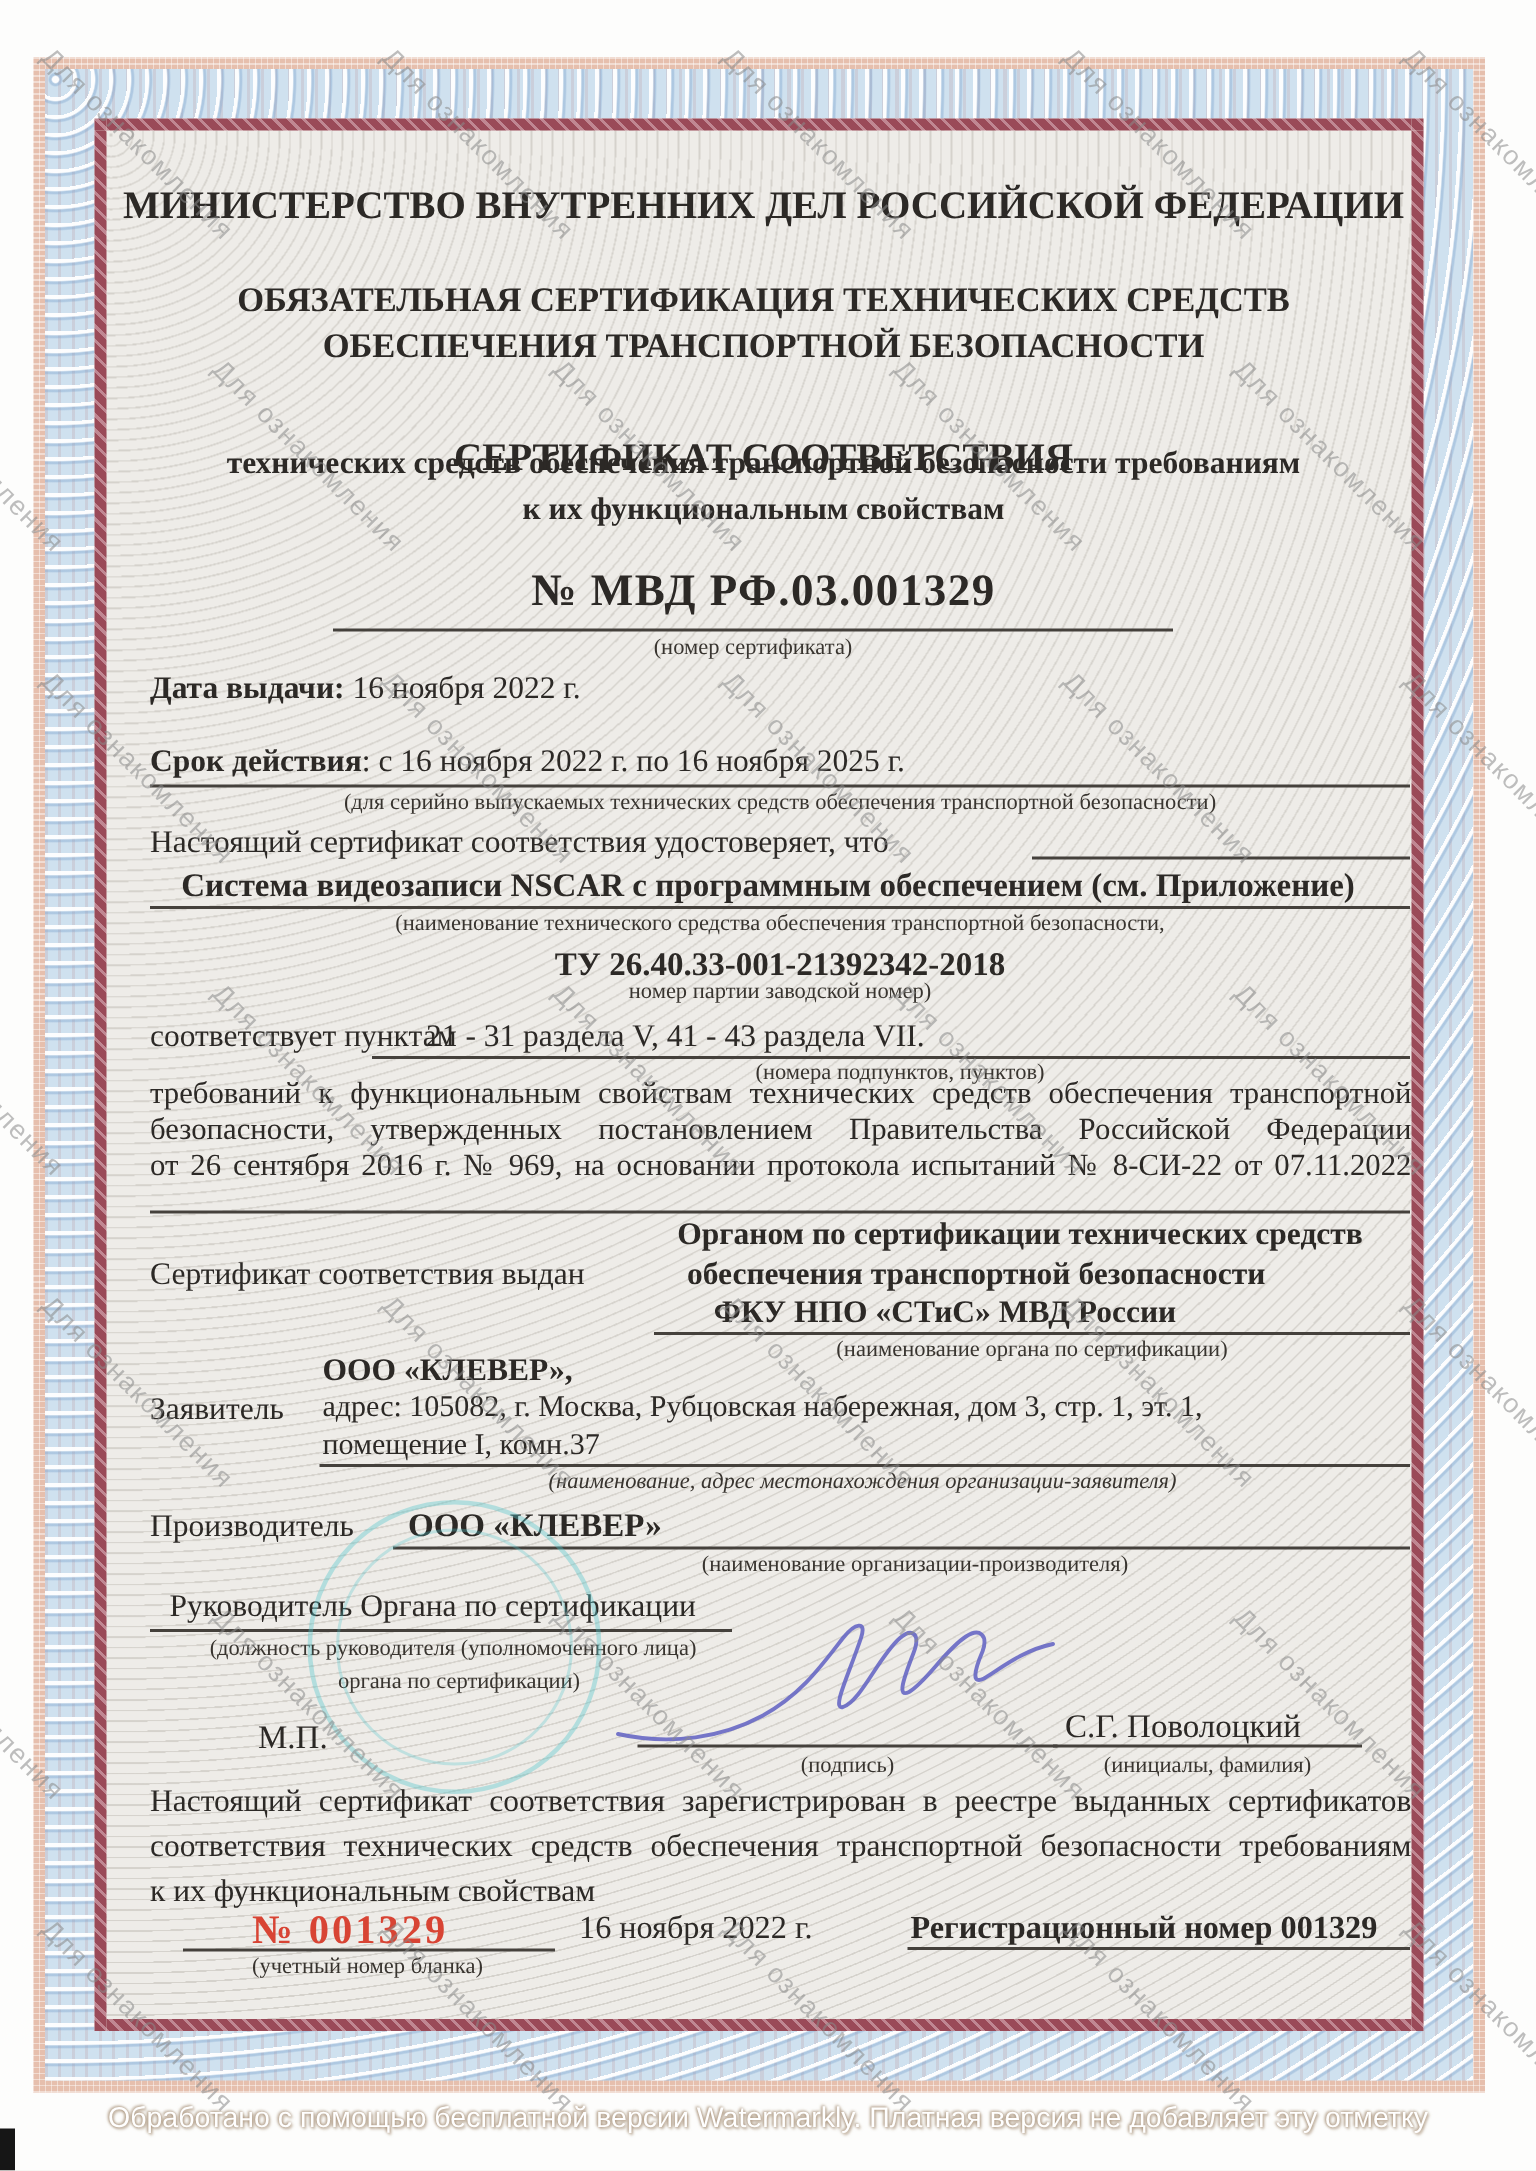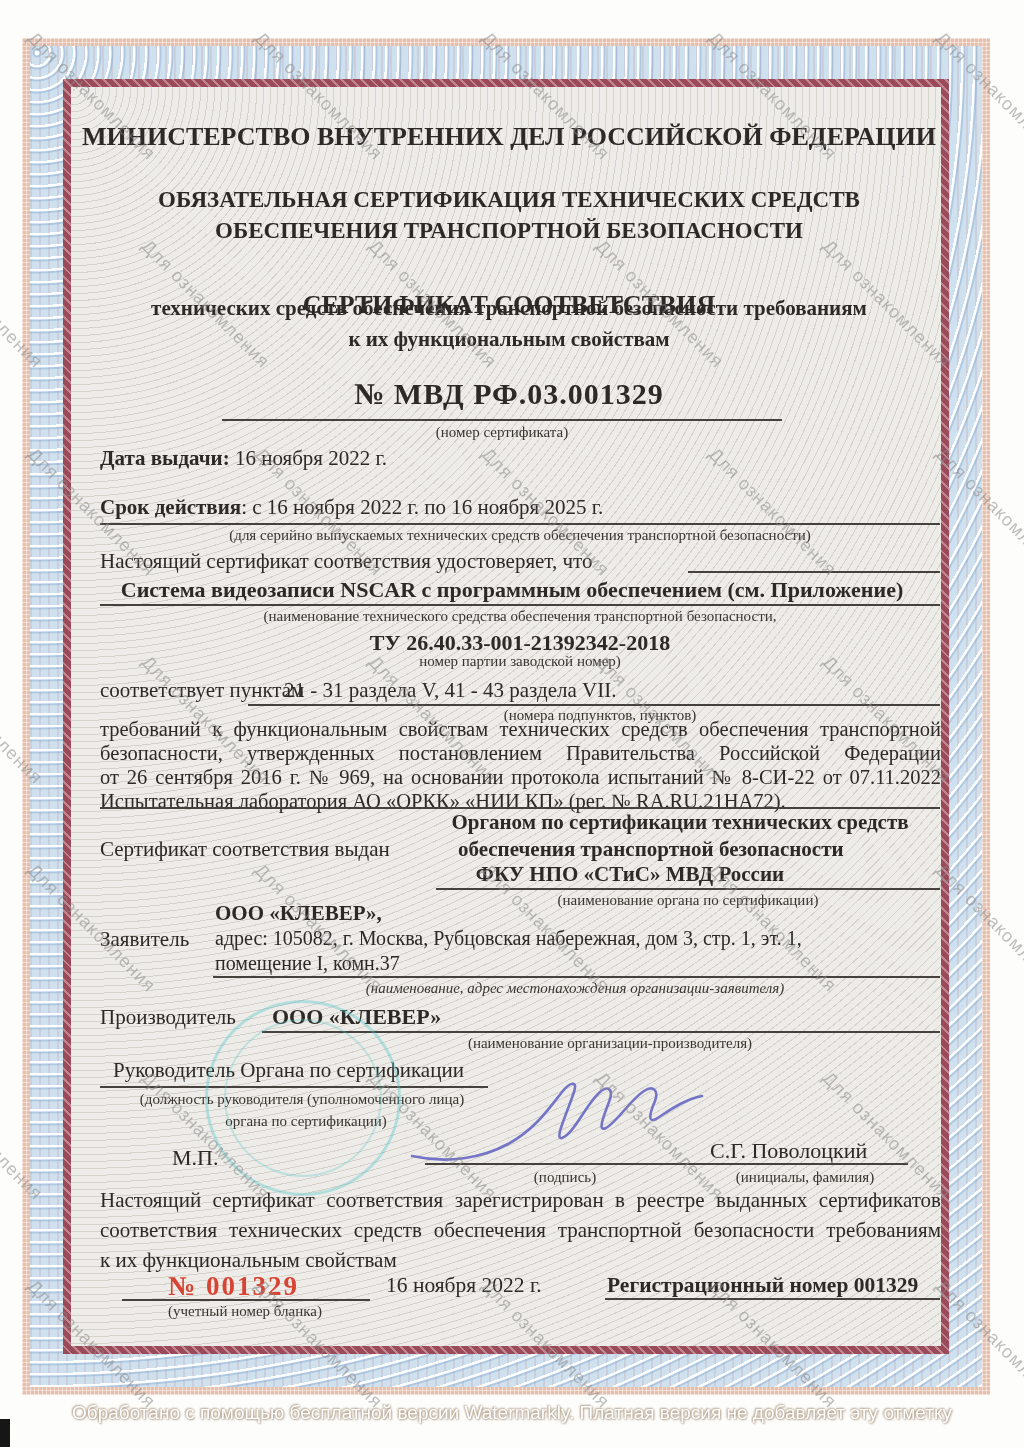--- a/index.html
+++ b/index.html
@@ -116,21 +116,20 @@
 
   <div class="t body20" style="left:100px;top:678px;text-align:right;">соответствует пунктам</div>
   <div class="t body20" style="left:284px;top:678px;">21 - 31 раздела V, 41 - 43 раздела VII.</div>
   <div class="rule" style="left:248px;top:704px;width:692px;"></div>
   <div class="blk ctr cap" style="left:450px;top:707px;width:300px;">(номера подпунктов, пунктов)</div>
 
   <div class="blk" style="left:100px;top:717px;width:841px;">
     <div class="line just">требований к функциональным свойствам технических средств обеспечения транспортной</div>
     <div class="line just">безопасности, утвержденных постановлением Правительства Российской Федерации</div>
     <div class="line just">от 26 сентября 2016 г. № 969, на основании протокола испытаний № 8-СИ-22 от 07.11.2022</div>
-    <div class="line">Испытательная лаборатория АО «ОРКК» «НИИ КП» (рег. № RA.RU.21НА72).</div>
   </div>
   <div class="rule" style="left:100px;top:807px;width:840px;height:1.6px;"></div>
 
   <div class="blk ctr b" style="left:420px;top:810px;width:520px;font-size:21px;">Органом по сертификации технических средств</div>
   <div class="t body20" style="left:100px;top:837px;">Сертификат соответствия выдан</div>
   <div class="t b" style="left:458px;top:837px;font-size:21px;">обеспечения транспортной безопасности</div>
   <div class="blk ctr b" style="left:430px;top:862px;width:400px;font-size:21px;">ФКУ НПО «СТиС» МВД России</div>
   <div class="rule" style="left:436px;top:888px;width:504px;height:1.6px;"></div>
   <div class="blk ctr cap" style="left:478px;top:892px;width:420px;">(наименование органа по сертификации)</div>
 

